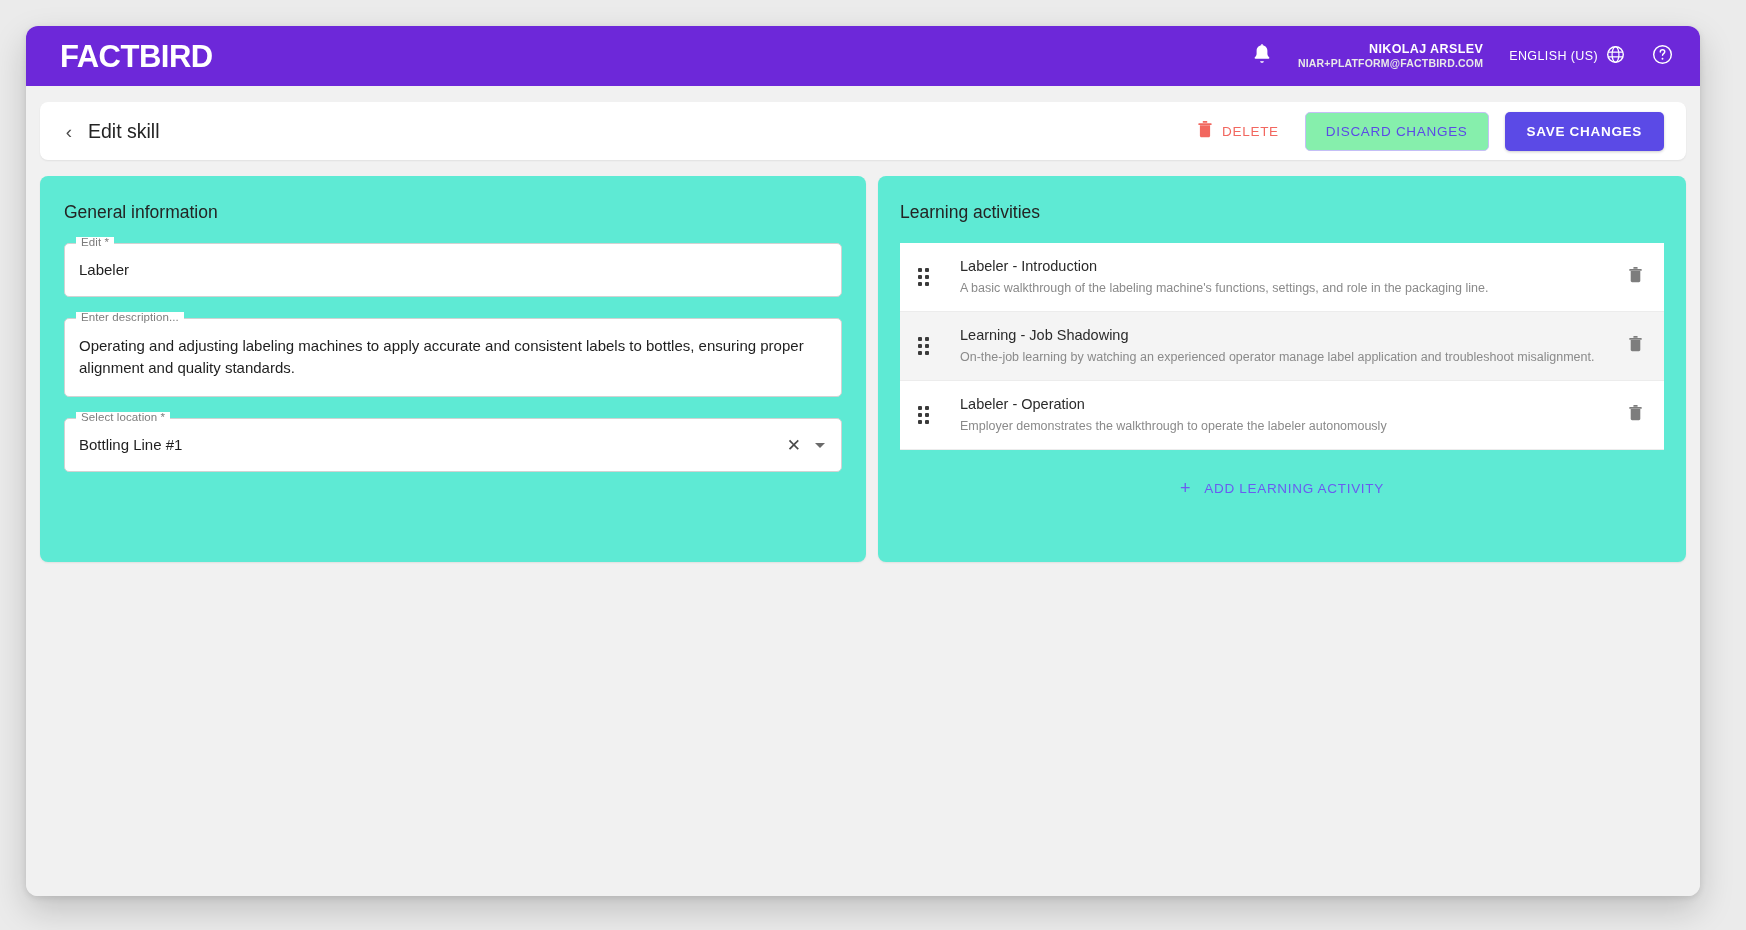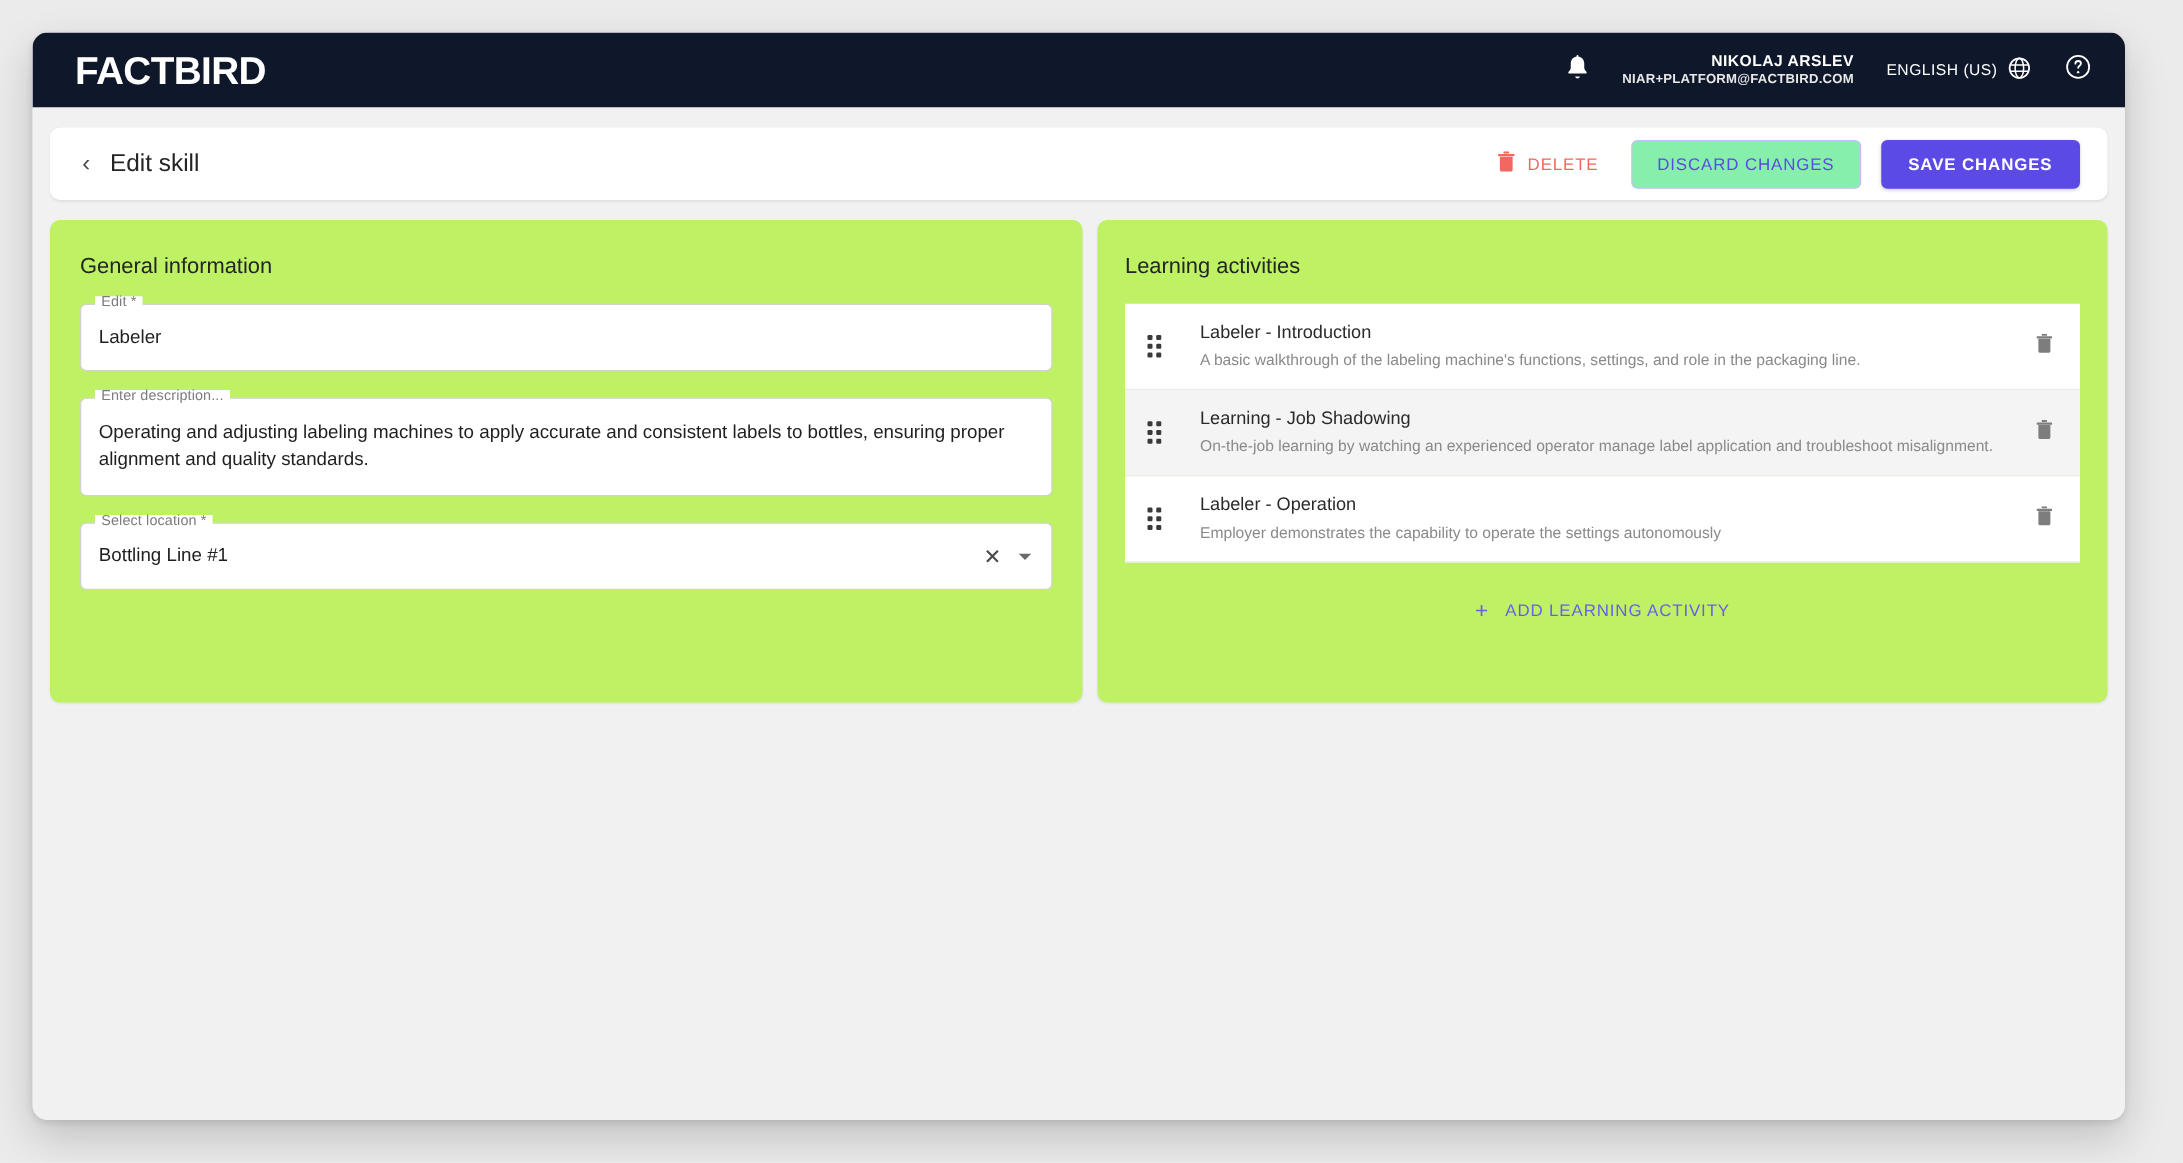--- a/index.html
+++ b/index.html
@@ -33,21 +33,21 @@
     box-shadow: 0 14px 34px rgba(0,0,0,.18), 0 2px 6px rgba(0,0,0,.10);
     overflow: hidden;
     display: flex;
     flex-direction: column;
   }
 
   
   .topbar {
     height: 60px;
     flex: none;
-    background: #0f172a;
+    background: #6d28d9;
     display: flex;
     align-items: center;
     padding: 0 26px 0 10px;
   }
   .logo {
     color: #ffffff;
     font-size: 31px;
     font-weight: 700;
     letter-spacing: -0.5px;
     padding-left: 24px;
@@ -172,21 +172,21 @@
   }
 
   
   .columns {
     display: flex;
     gap: 12px;
     margin-top: 16px;
     align-items: flex-start;
   }
   .card {
-    background: #bef264;
+    background: #5eead4;
     border-radius: 8px;
     box-shadow: 0 1px 2px rgba(0,0,0,.07);
   }
   .card-left { width: 826px; min-height: 386px; padding: 26px 24px 26px 24px; }
   .card-right { flex: 1 1 auto; min-height: 386px; padding: 26px 22px 26px 22px; }
 
   .card-title {
     font-size: 17.5px;
     color: #242424;
     font-weight: 400;
@@ -466,21 +466,21 @@
               <div class="drag-handle">
                 <i></i>
                   <i></i>
                   <i></i>
                   <i></i>
                   <i></i>
                   <i></i>
               </div>
               <div class="activity-text">
                 <div class="activity-title">Labeler - Operation</div>
-                <div class="activity-desc">Employer demonstrates the capability to operate the settings autonomously</div>
+                <div class="activity-desc">Employer demonstrates the walkthrough to operate the labeler autonomously</div>
               </div>
               <div class="row-delete">
                 <span>
                   <svg width="13" height="16" viewBox="0 0 14 18" fill="none" aria-hidden="true">
                     <path d="M1.6 4.6h10.8v11c0 .9-.7 1.6-1.6 1.6H3.2c-.9 0-1.6-.7-1.6-1.6v-11z" fill="#7d7d7d"></path>
                     <rect x="0" y="2.3" width="14" height="1.9" rx=".6" fill="#7d7d7d"></rect>
                     <rect x="4.6" y="0" width="4.8" height="1.9" rx=".6" fill="#7d7d7d"></rect>
                   </svg>
                 </span>
               </div>

